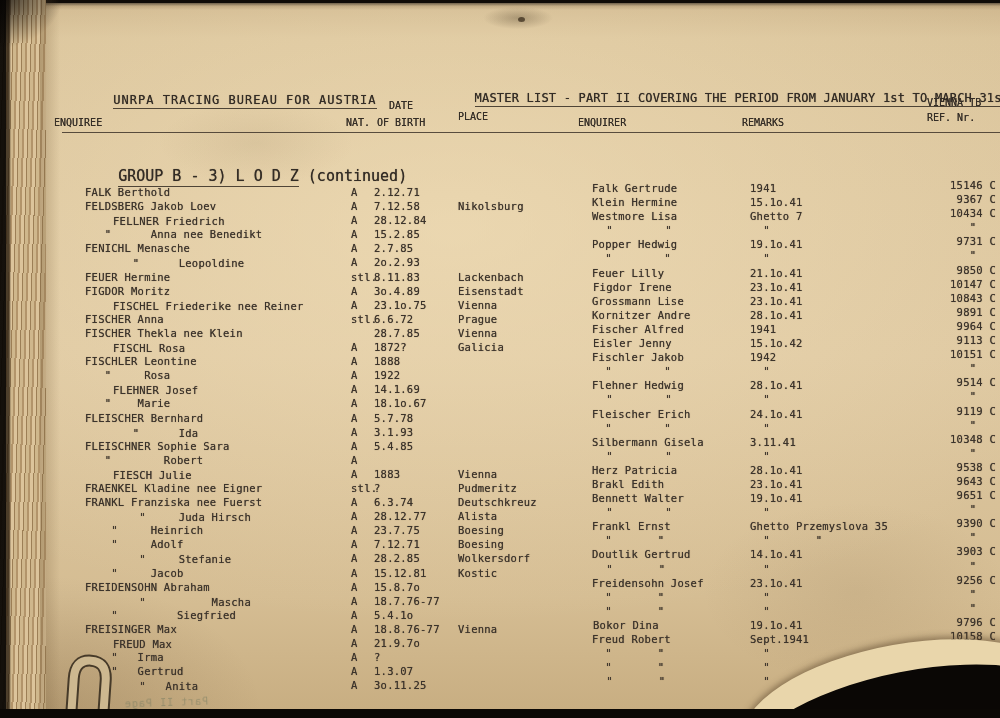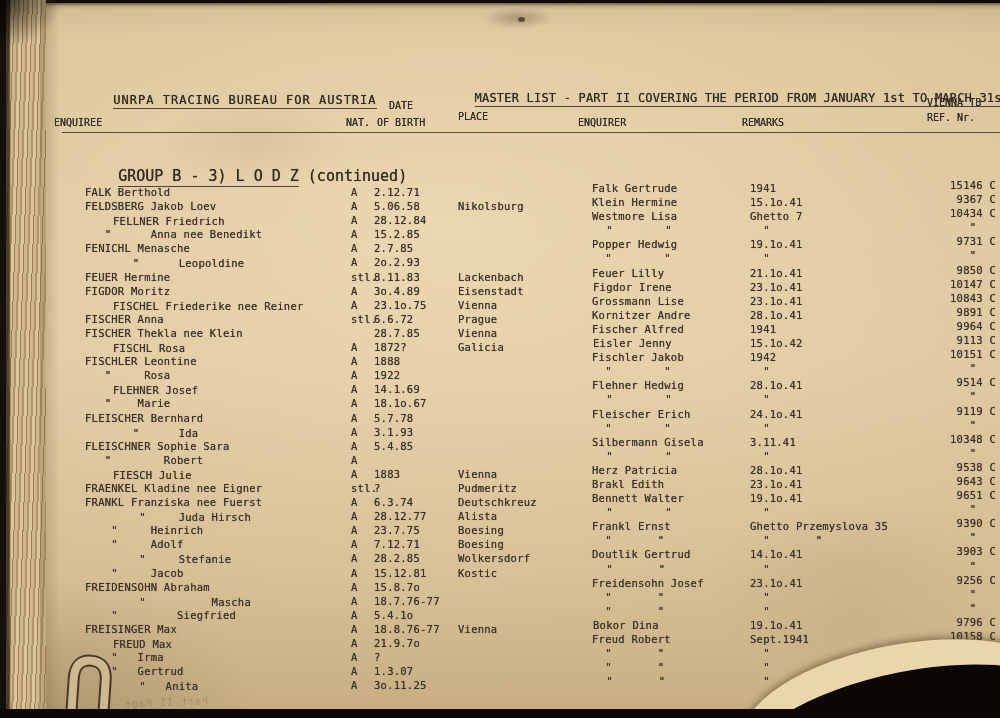--- a/index.html
+++ b/index.html
@@ -101,21 +101,21 @@
           <span class="c nat">A</span>
           <span class="c dob">2.12.71</span>
           <span class="c place"></span>
           <span class="c enq">Falk Gertrude</span>
           <span class="c rem">1941</span>
           <span class="c ref">15146 C</span>
         </div>
         <div class="row">
           <span class="c name">FELDSBERG Jakob Loev</span>
           <span class="c nat">A</span>
-          <span class="c dob">5.06.58</span>
+          <span class="c dob">7.12.58</span>
           <span class="c place">Nikolsburg</span>
           <span class="c enq">Klein Hermine</span>
           <span class="c rem">15.1o.41</span>
           <span class="c ref">9367 C</span>
         </div>
         <div class="row">
           <span class="c name">FELLNER Friedrich</span>
           <span class="c nat">A</span>
           <span class="c dob">28.12.84</span>
           <span class="c place"></span>

